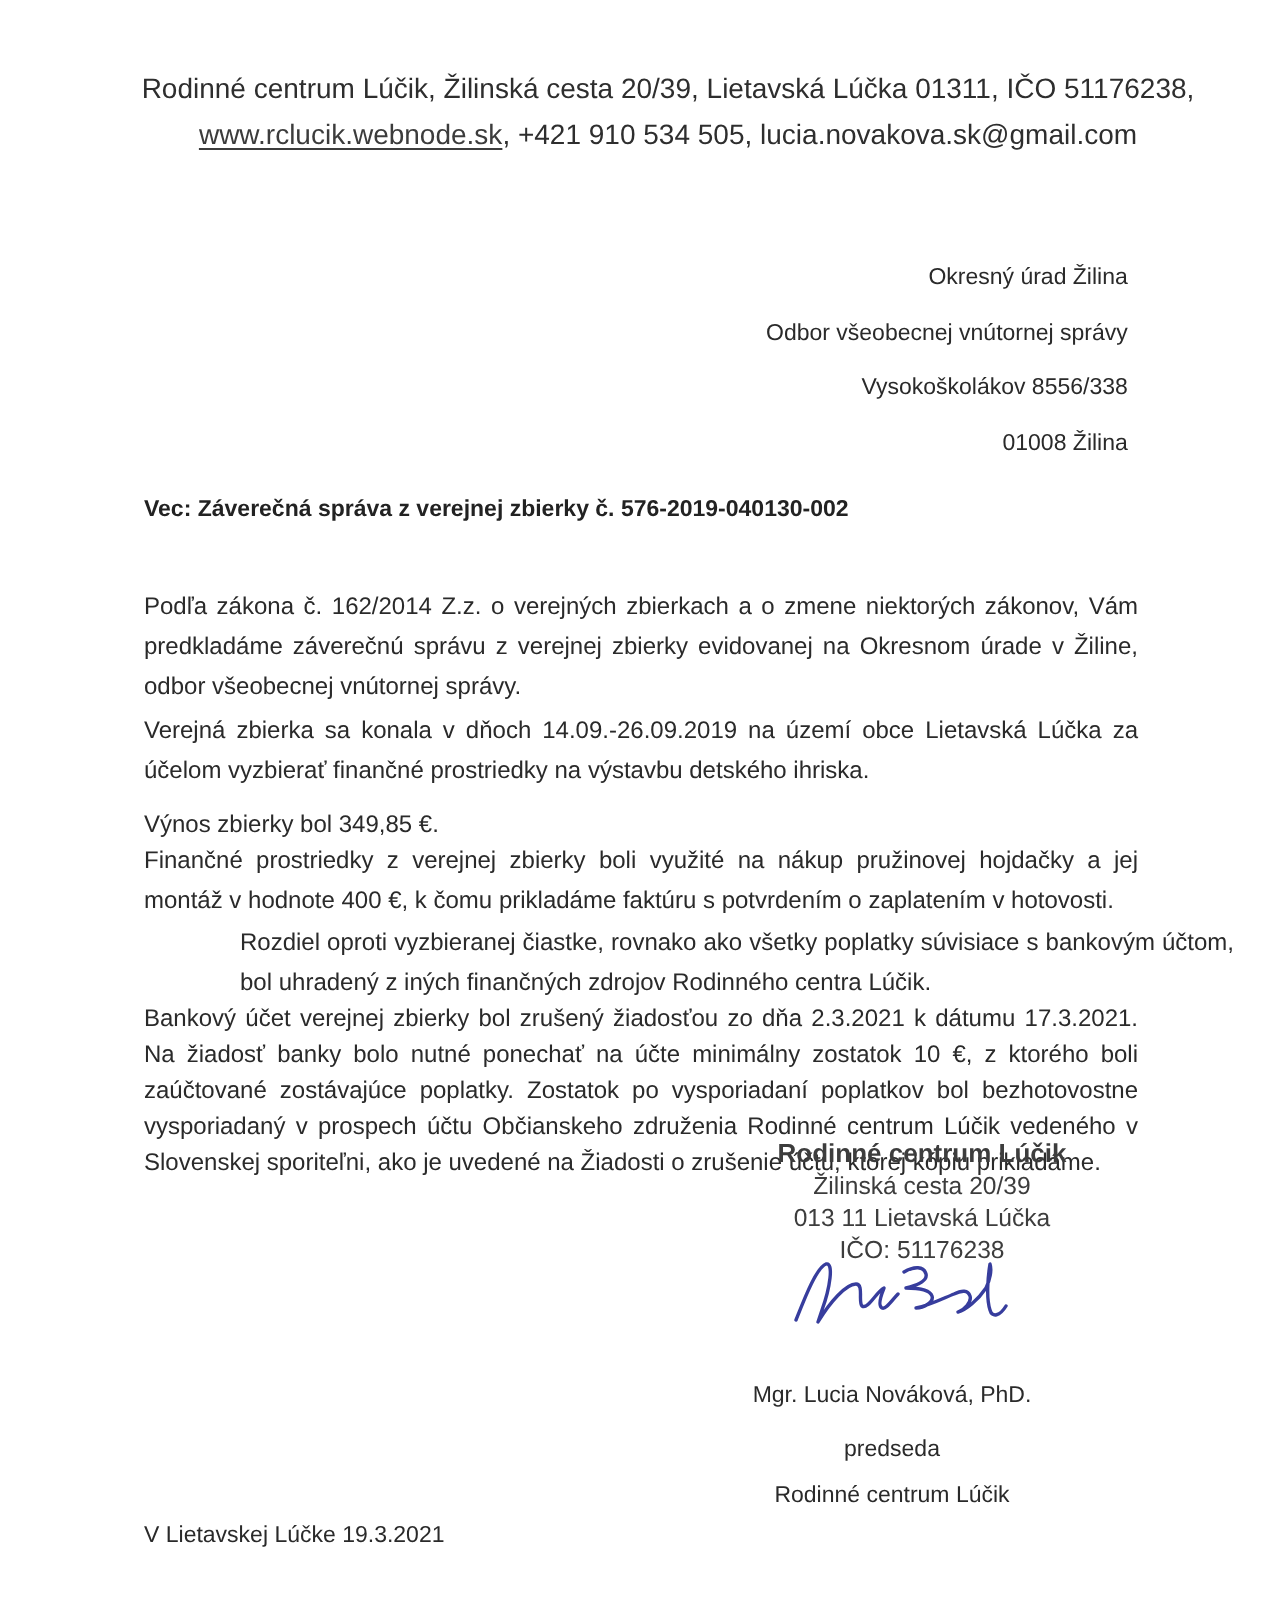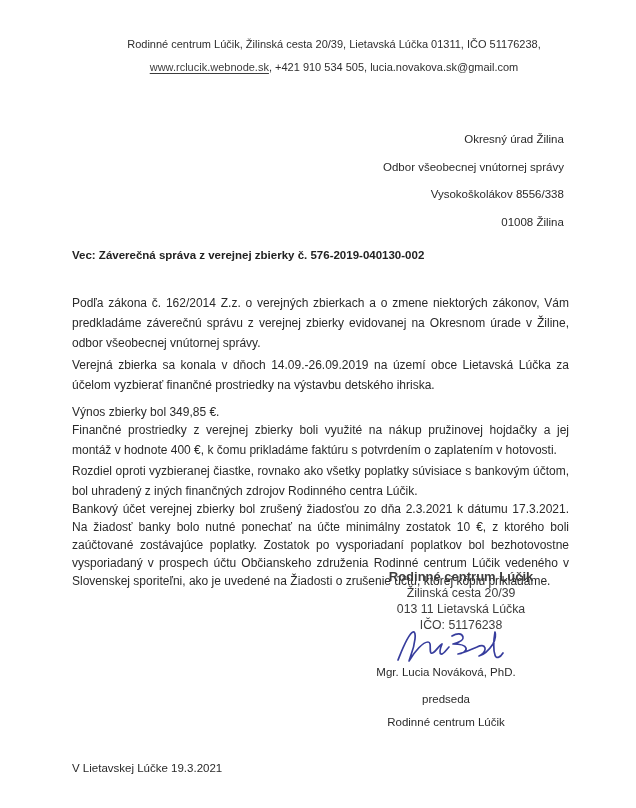--- a/index.html
+++ b/index.html
@@ -11,21 +11,21 @@
     background: #ffffff;
     font-family: "Liberation Sans", sans-serif;
     color: #2a2a2a;
     overflow: hidden;
   }
   
   .letterhead {
     position: absolute;
     top: 33px; left: 32px; right: 0;
     text-align: center;
-    font-size: 11px;
+    font-size: 14px;
     line-height: 22.5px;
     color: #2e2e2e;
   }
   .letterhead .website {
     text-decoration: underline;
     text-underline-offset: 2px;
     color: #3c3c3c;
   }
   
   .recipient {
@@ -53,21 +53,21 @@
     font-size: 12px;
     line-height: 20px;
     text-align: justify;
     color: #2a2a2a;
   }
   .para:last-of-type { line-height: 18px; }
   #p1 { top: 293px; }
   #p2 { top: 355px; }
   #p3 { top: 402px; text-align: left; }
   #p4 { top: 420px; }
-  #p5 { top: 461px; }
+  #p5 { top: 461px; margin-left: 48px; }
   #p6 { top: 500px; line-height: 18px; }
   
   .stamp {
     position: absolute;
     left: 351px; top: 568px;
     width: 220px;
     text-align: center;
     color: #3d3d3d;
   }
   .stamp .stamp-org  { font-size: 13px; font-weight: bold; line-height: 17px; }
@@ -79,20 +79,21 @@
     width: 125px; height: 46px;
   }
   
   .signer-line {
     position: absolute;
     left: 336px;
     width: 220px;
     text-align: center;
     font-size: 11.5px;
     color: #2a2a2a;
+    margin-top: 26px;
   }
   #signer-name { top: 666px; }
   #signer-role { top: 693px; }
   #signer-org  { top: 716px; }
   
   .date-line {
     position: absolute;
     left: 72px; top: 762px;
     font-size: 11.5px;
     color: #2a2a2a;

